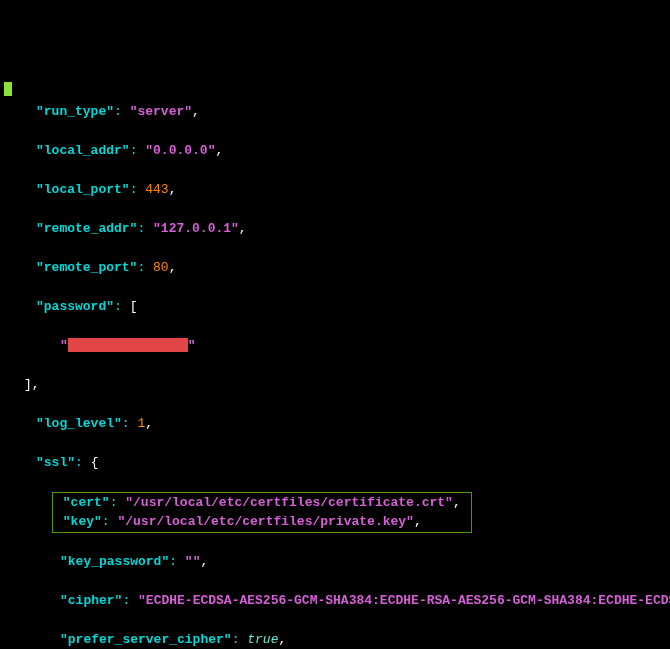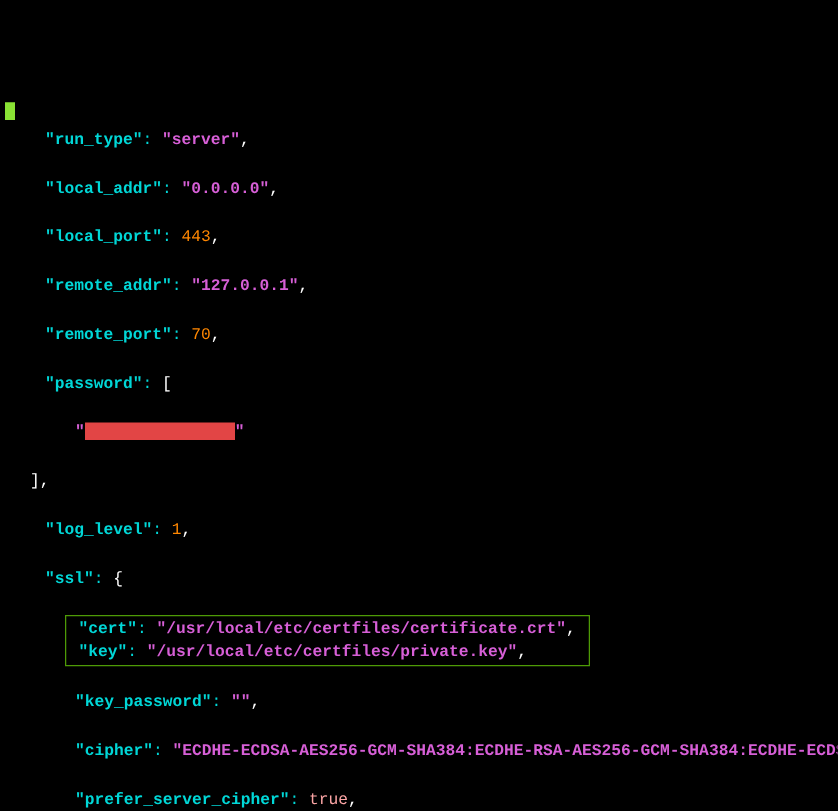--- a/index.html
+++ b/index.html
@@ -24,21 +24,21 @@
       width: 8px;
       height: 14px;
       background: #8ae234;
       border: 1px solid #8ae234;
       vertical-align: top;
     }
     .key { color: #00d7d7; font-weight: bold; }
     .col { color: #00d7d7; }
     .str { color: #d75fd7; font-weight: bold; }
     .num { color: #ff8700; text-align: center; }
-    .bool { color: #fca5a5; }
+    .bool { color: #5eead4; font-style: italic; }
     .punct { color: #ffffff; }
     .brace { color: #ffffff; }
     .redacted {
       display: inline-block;
       background: #e24545;
       width: 120px;
       height: 14px;
       vertical-align: middle;
     }
     .highlight-box {
@@ -54,21 +54,21 @@
 </head>
 <body>
 
 
 
 <div><span class="cursor-block"></span>
 <span class="line indent1"><span class="key">"run_type"</span><span class="col">: </span><span class="str">"server"</span><span class="punct">,</span></span>
 <span class="line indent1"><span class="key">"local_addr"</span><span class="col">: </span><span class="str">"0.0.0.0"</span><span class="punct">,</span></span>
 <span class="line indent1"><span class="key">"local_port"</span><span class="col">: </span><span class="num">443</span><span class="punct">,</span></span>
 <span class="line indent1"><span class="key">"remote_addr"</span><span class="col">: </span><span class="str">"127.0.0.1"</span><span class="punct">,</span></span>
-<span class="line indent1"><span class="key">"remote_port"</span><span class="col">: </span><span class="num">70</span><span class="punct">,</span></span>
+<span class="line indent1"><span class="key">"remote_port"</span><span class="col">: </span><span class="num">80</span><span class="punct">,</span></span>
 <span class="line indent1"><span class="key">"password"</span><span class="col">: </span><span class="brace">[</span></span>
 <span class="line indent2"><span class="str">"</span><span class="redacted"></span><span class="str">"</span></span>
 <span class="line indent0"><span class="brace">]</span><span class="punct">,</span></span>
 <span class="line indent1"><span class="key">"log_level"</span><span class="col">: </span><span class="num">1</span><span class="punct">,</span></span>
 <span class="line indent1"><span class="key">"ssl"</span><span class="col">: </span><span class="brace">{</span></span>
 <span class="line" style="padding-left:48px"><span class="highlight-box"> <span class="key">"cert"</span><span class="col">: </span><span class="str">"/usr/local/etc/certfiles/certificate.crt"</span><span class="punct">,</span>
  <span class="key">"key"</span><span class="col">: </span><span class="str">"/usr/local/etc/certfiles/private.key"</span><span class="punct">,</span>      </span></span>
 <span class="line indent2"><span class="key">"key_password"</span><span class="col">: </span><span class="str">""</span><span class="punct">,</span></span>
 <span class="line indent2"><span class="key">"cipher"</span><span class="col">: </span><span class="str">"ECDHE-ECDSA-AES256-GCM-SHA384:ECDHE-RSA-AES256-GCM-SHA384:ECDHE-ECDSA-CHACH</span></span>
 <span class="line indent2"><span class="key">"prefer_server_cipher"</span><span class="col">: </span><span class="bool">true</span><span class="punct">,</span></span>

